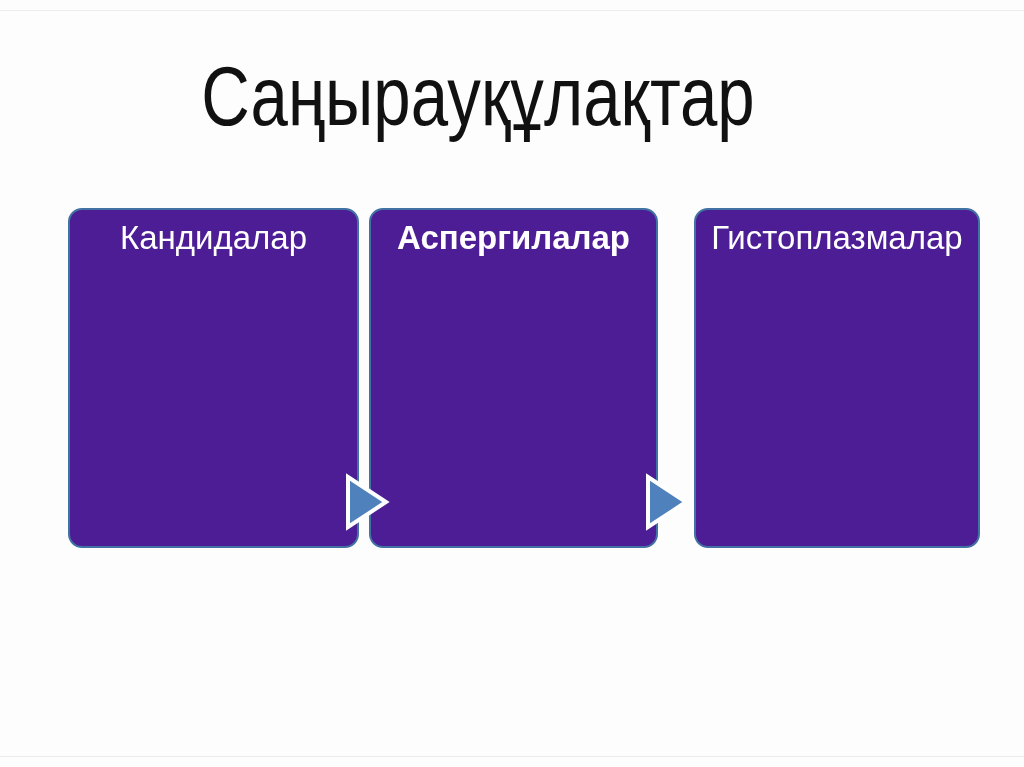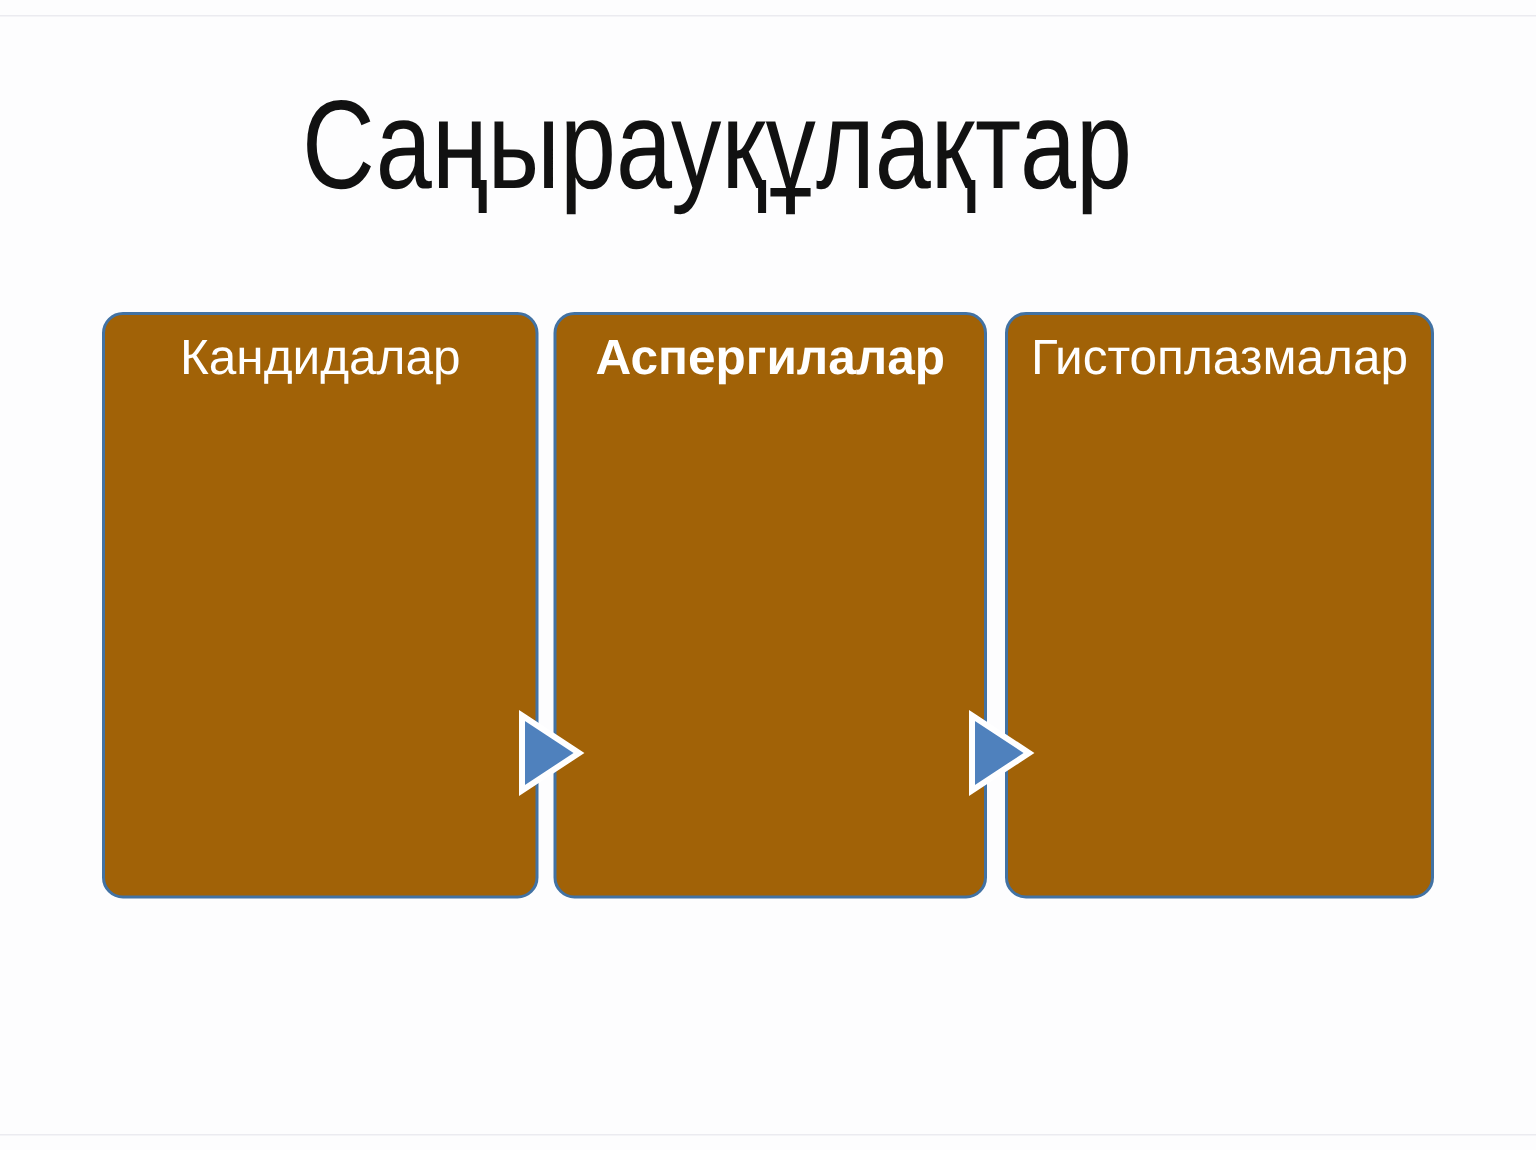--- a/index.html
+++ b/index.html
@@ -38,30 +38,30 @@
     color: #111111;
     letter-spacing: 0px;
     transform: scaleX(0.80);
     transform-origin: 478px center;
     white-space: nowrap;
   }
 
   .box {
     position: absolute;
     top: 208px;
-    height: 391px;
-    background: #a16207;
+    height: 340px;
+    background: #4c1d95;
     border: 2px solid #4272a3;
     border-radius: 14px;
     box-sizing: border-box;
     text-align: center;
   }
   .box.b1 { left: 68px;  width: 291px; }
   .box.b2 { left: 369px; width: 289px; font-weight: bold; }
-  .box.b3 { left: 670px; width: 286px; }
+  .box.b3 { left: 694px; width: 286px; }
 
   .box-label {
     display: block;
     margin-top: 9px;
     font-size: 33px;
     line-height: 1.15;
     color: #ffffff;
     white-space: nowrap;
   }
 

